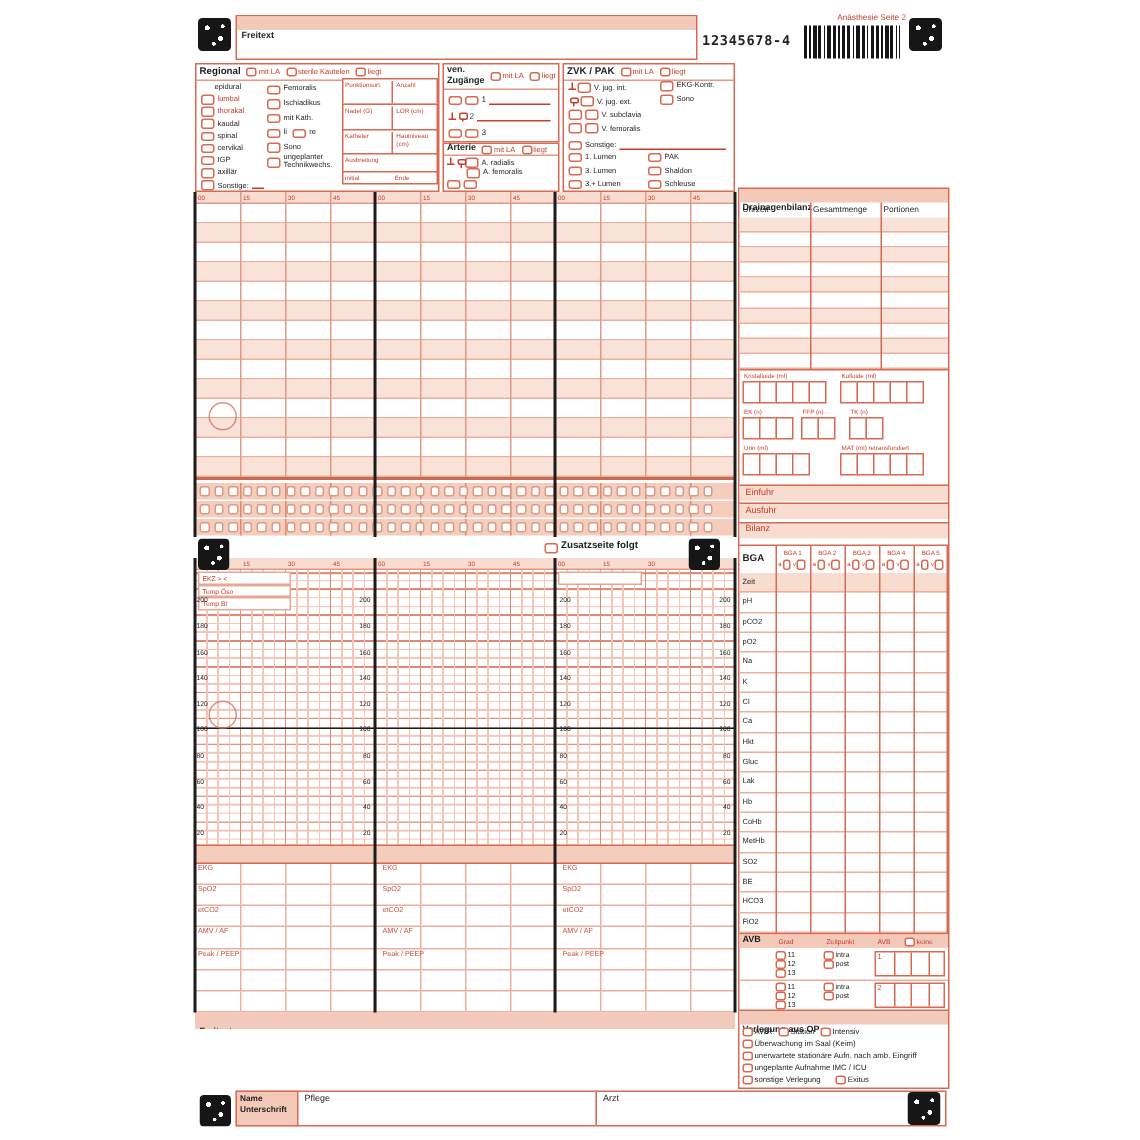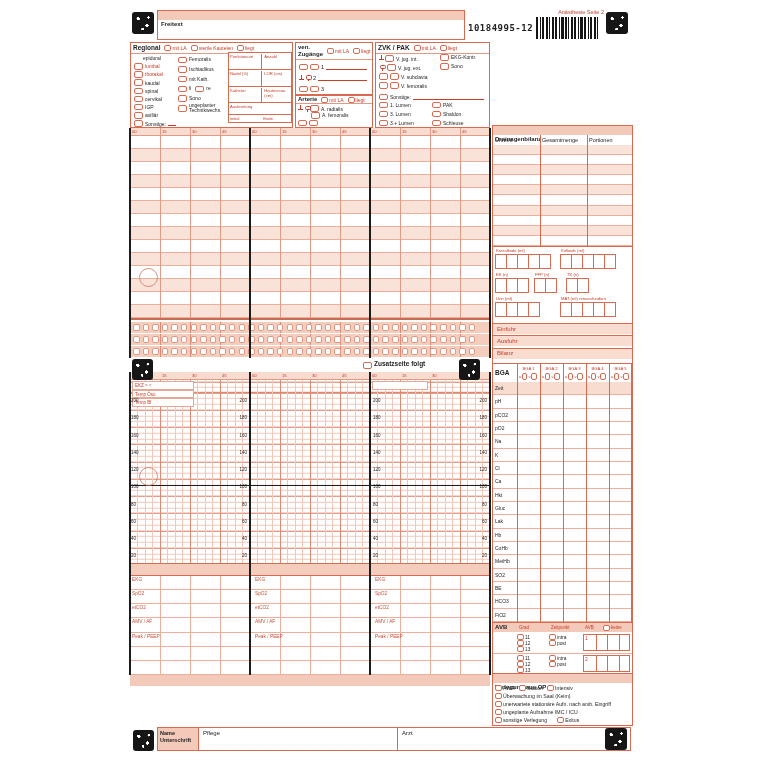--- a/index.html
+++ b/index.html
@@ -74,21 +74,21 @@
 
   <div class="qr" style="left:132px;top:12px;"></div>
 
   <div class="panel" style="left:157px;top:10px;width:308px;height:30px;">
     <div class="pinkband" style="height:9px;padding:1px 3px 0;box-sizing:border-box;">
       <span class="f6 b blk">Freitext</span>
     </div>
   </div>
 
   <div class="abs f55 red" style="left:500px;top:9px;width:104px;text-align:right;">Anästhesie Seite 2</div>
-  <div class="abs b" style="left:468px;top:23px;font-size:9px;font-family:'DejaVu Sans Mono',monospace;letter-spacing:0.5px;">10184995-12</div>
+  <div class="abs b" style="left:468px;top:23px;font-size:9px;font-family:'DejaVu Sans Mono',monospace;letter-spacing:0.5px;">12345678-4</div>
   <div class="barcode" style="left:536px;top:17px;width:64px;height:22px;"></div>
   <div class="qr" style="left:606px;top:12px;"></div>
 
   <div class="panel" style="left:130px;top:42px;width:163px;height:86px;">
     <div class="phead">
       <span class="f65 b blk">Regional</span>
       <span class="f5 red itemrow">
           <span class="cb sm"></span>
           <span>mit LA</span>
         </span>

